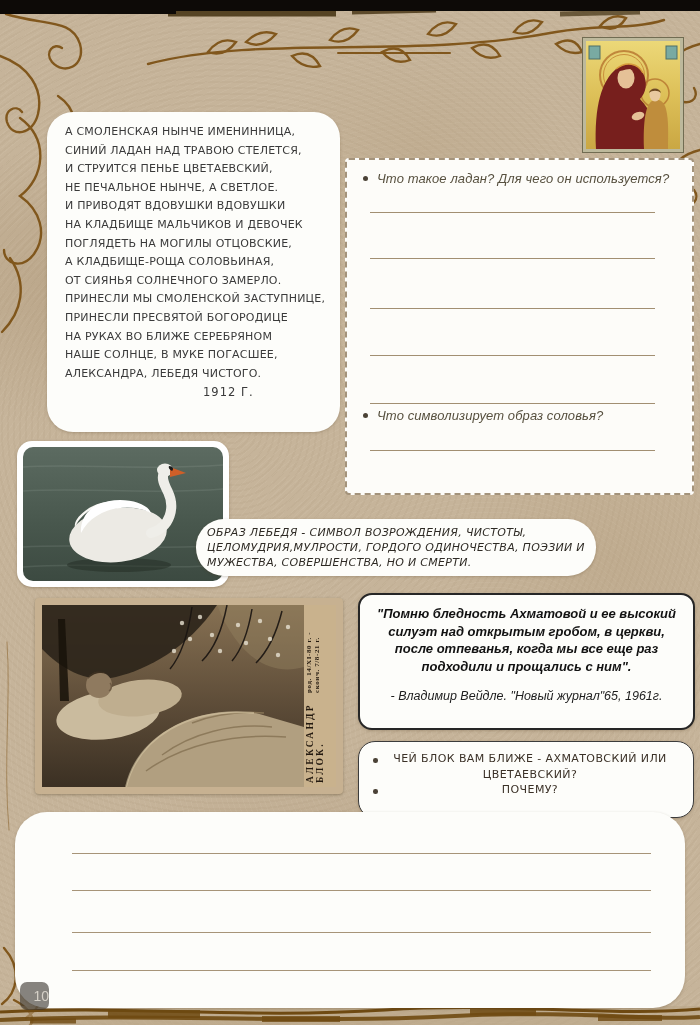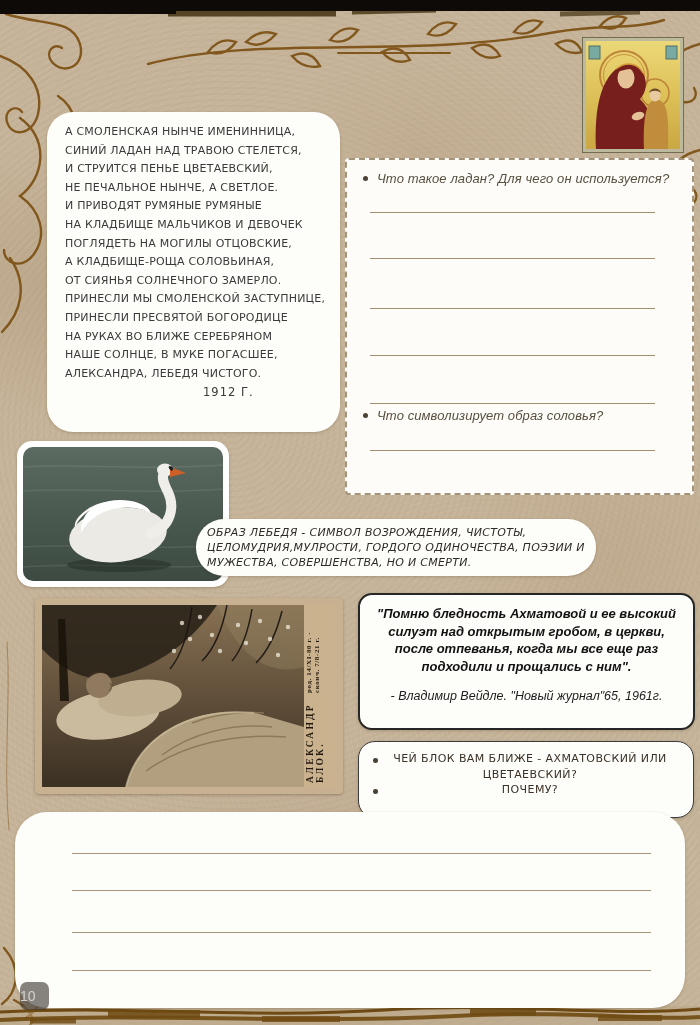--- a/index.html
+++ b/index.html
@@ -49,21 +49,21 @@
   .quote-text{font:italic 700 13px/17.5px "Liberation Sans",sans-serif;color:#121212;}
   .quote-attr{font:italic 12.5px/16px "Liberation Sans",sans-serif;color:#1d1d1d;margin-top:13px;}
 
   .q3-box{left:358px;top:741px;width:336px;height:77px;border-radius:17px;border:1.5px solid #3c3c3c;box-sizing:border-box;padding:9px 22px 0 30px;}
   .q3-text{font-size:11px;line-height:15.5px;color:#3b3127;letter-spacing:.4px;text-align:center;}
   .q3-bullet{position:absolute;width:4.5px;height:4.5px;border-radius:50%;background:#4b4236;left:14px;}
 
   .answer-box{left:15px;top:812px;width:670px;height:196px;border-radius:32px;}
   .rule2{position:absolute;height:0;border-top:1.6px solid #a79478;left:57px;width:579px;}
 
-  .page-badge{position:absolute;left:20px;top:982px;width:29px;height:28px;background:rgba(62,57,50,.62);border-radius:7px;z-index:3;display:flex;align-items:center;justify-content:flex-start;color:#d6d1c8;font:14px "Liberation Sans",sans-serif;}
+  .page-badge{position:absolute;left:20px;top:982px;width:29px;height:28px;background:rgba(62,57,50,.62);border-radius:7px;z-index:3;display:flex;align-items:center;justify-content:flex-end;color:#d6d1c8;font:14px "Liberation Sans",sans-serif;}
 
   .icon-frame{position:absolute;left:583px;top:38px;width:100px;height:114px;z-index:2;border:3px solid #bdb99c;box-sizing:border-box;box-shadow:0 0 0 1px #716c52, inset 0 0 0 1px #8d8768;}
   .icon-frame svg{display:block;width:100%;height:100%;}
 </style>
 </head>
 <body>
 
 <div class="page">
 
   <svg class="deco" width="700" height="1025" viewBox="0 0 700 1025">
@@ -140,21 +140,21 @@
       <rect x="80" y="5" width="11" height="13" fill="#79aaa2" stroke="#4e6e68" stroke-width="1"></rect>
     </svg>
   </div>
 
   <div class="panel poem-box">
     <div>
         <div class="poem-line">А СМОЛЕНСКАЯ НЫНЧЕ ИМЕНИННИЦА,</div>
         <div class="poem-line">СИНИЙ ЛАДАН НАД ТРАВОЮ СТЕЛЕТСЯ,</div>
         <div class="poem-line">И СТРУИТСЯ ПЕНЬЕ ЦВЕТАЕВСКИЙ,</div>
         <div class="poem-line">НЕ ПЕЧАЛЬНОЕ НЫНЧЕ, А СВЕТЛОЕ.</div>
-        <div class="poem-line">И ПРИВОДЯТ РУМЯНЫЕ РУМЯНЫЕ</div>
+        <div class="poem-line">И ПРИВОДЯТ ВДОВУШКИ ВДОВУШКИ</div>
         <div class="poem-line">НА КЛАДБИЩЕ МАЛЬЧИКОВ И ДЕВОЧЕК</div>
         <div class="poem-line">ПОГЛЯДЕТЬ НА МОГИЛЫ ОТЦОВСКИЕ,</div>
         <div class="poem-line">А КЛАДБИЩЕ-РОЩА СОЛОВЬИНАЯ,</div>
         <div class="poem-line">ОТ СИЯНЬЯ СОЛНЕЧНОГО ЗАМЕРЛО.</div>
         <div class="poem-line">ПРИНЕСЛИ МЫ СМОЛЕНСКОЙ ЗАСТУПНИЦЕ,</div>
         <div class="poem-line">ПРИНЕСЛИ ПРЕСВЯТОЙ БОГОРОДИЦЕ</div>
         <div class="poem-line">НА РУКАХ ВО БЛИЖЕ СЕРЕБРЯНОМ</div>
         <div class="poem-line">НАШЕ СОЛНЦЕ, В МУКЕ ПОГАСШЕЕ,</div>
         <div class="poem-line">АЛЕКСАНДРА, ЛЕБЕДЯ ЧИСТОГО.</div>
       </div>

